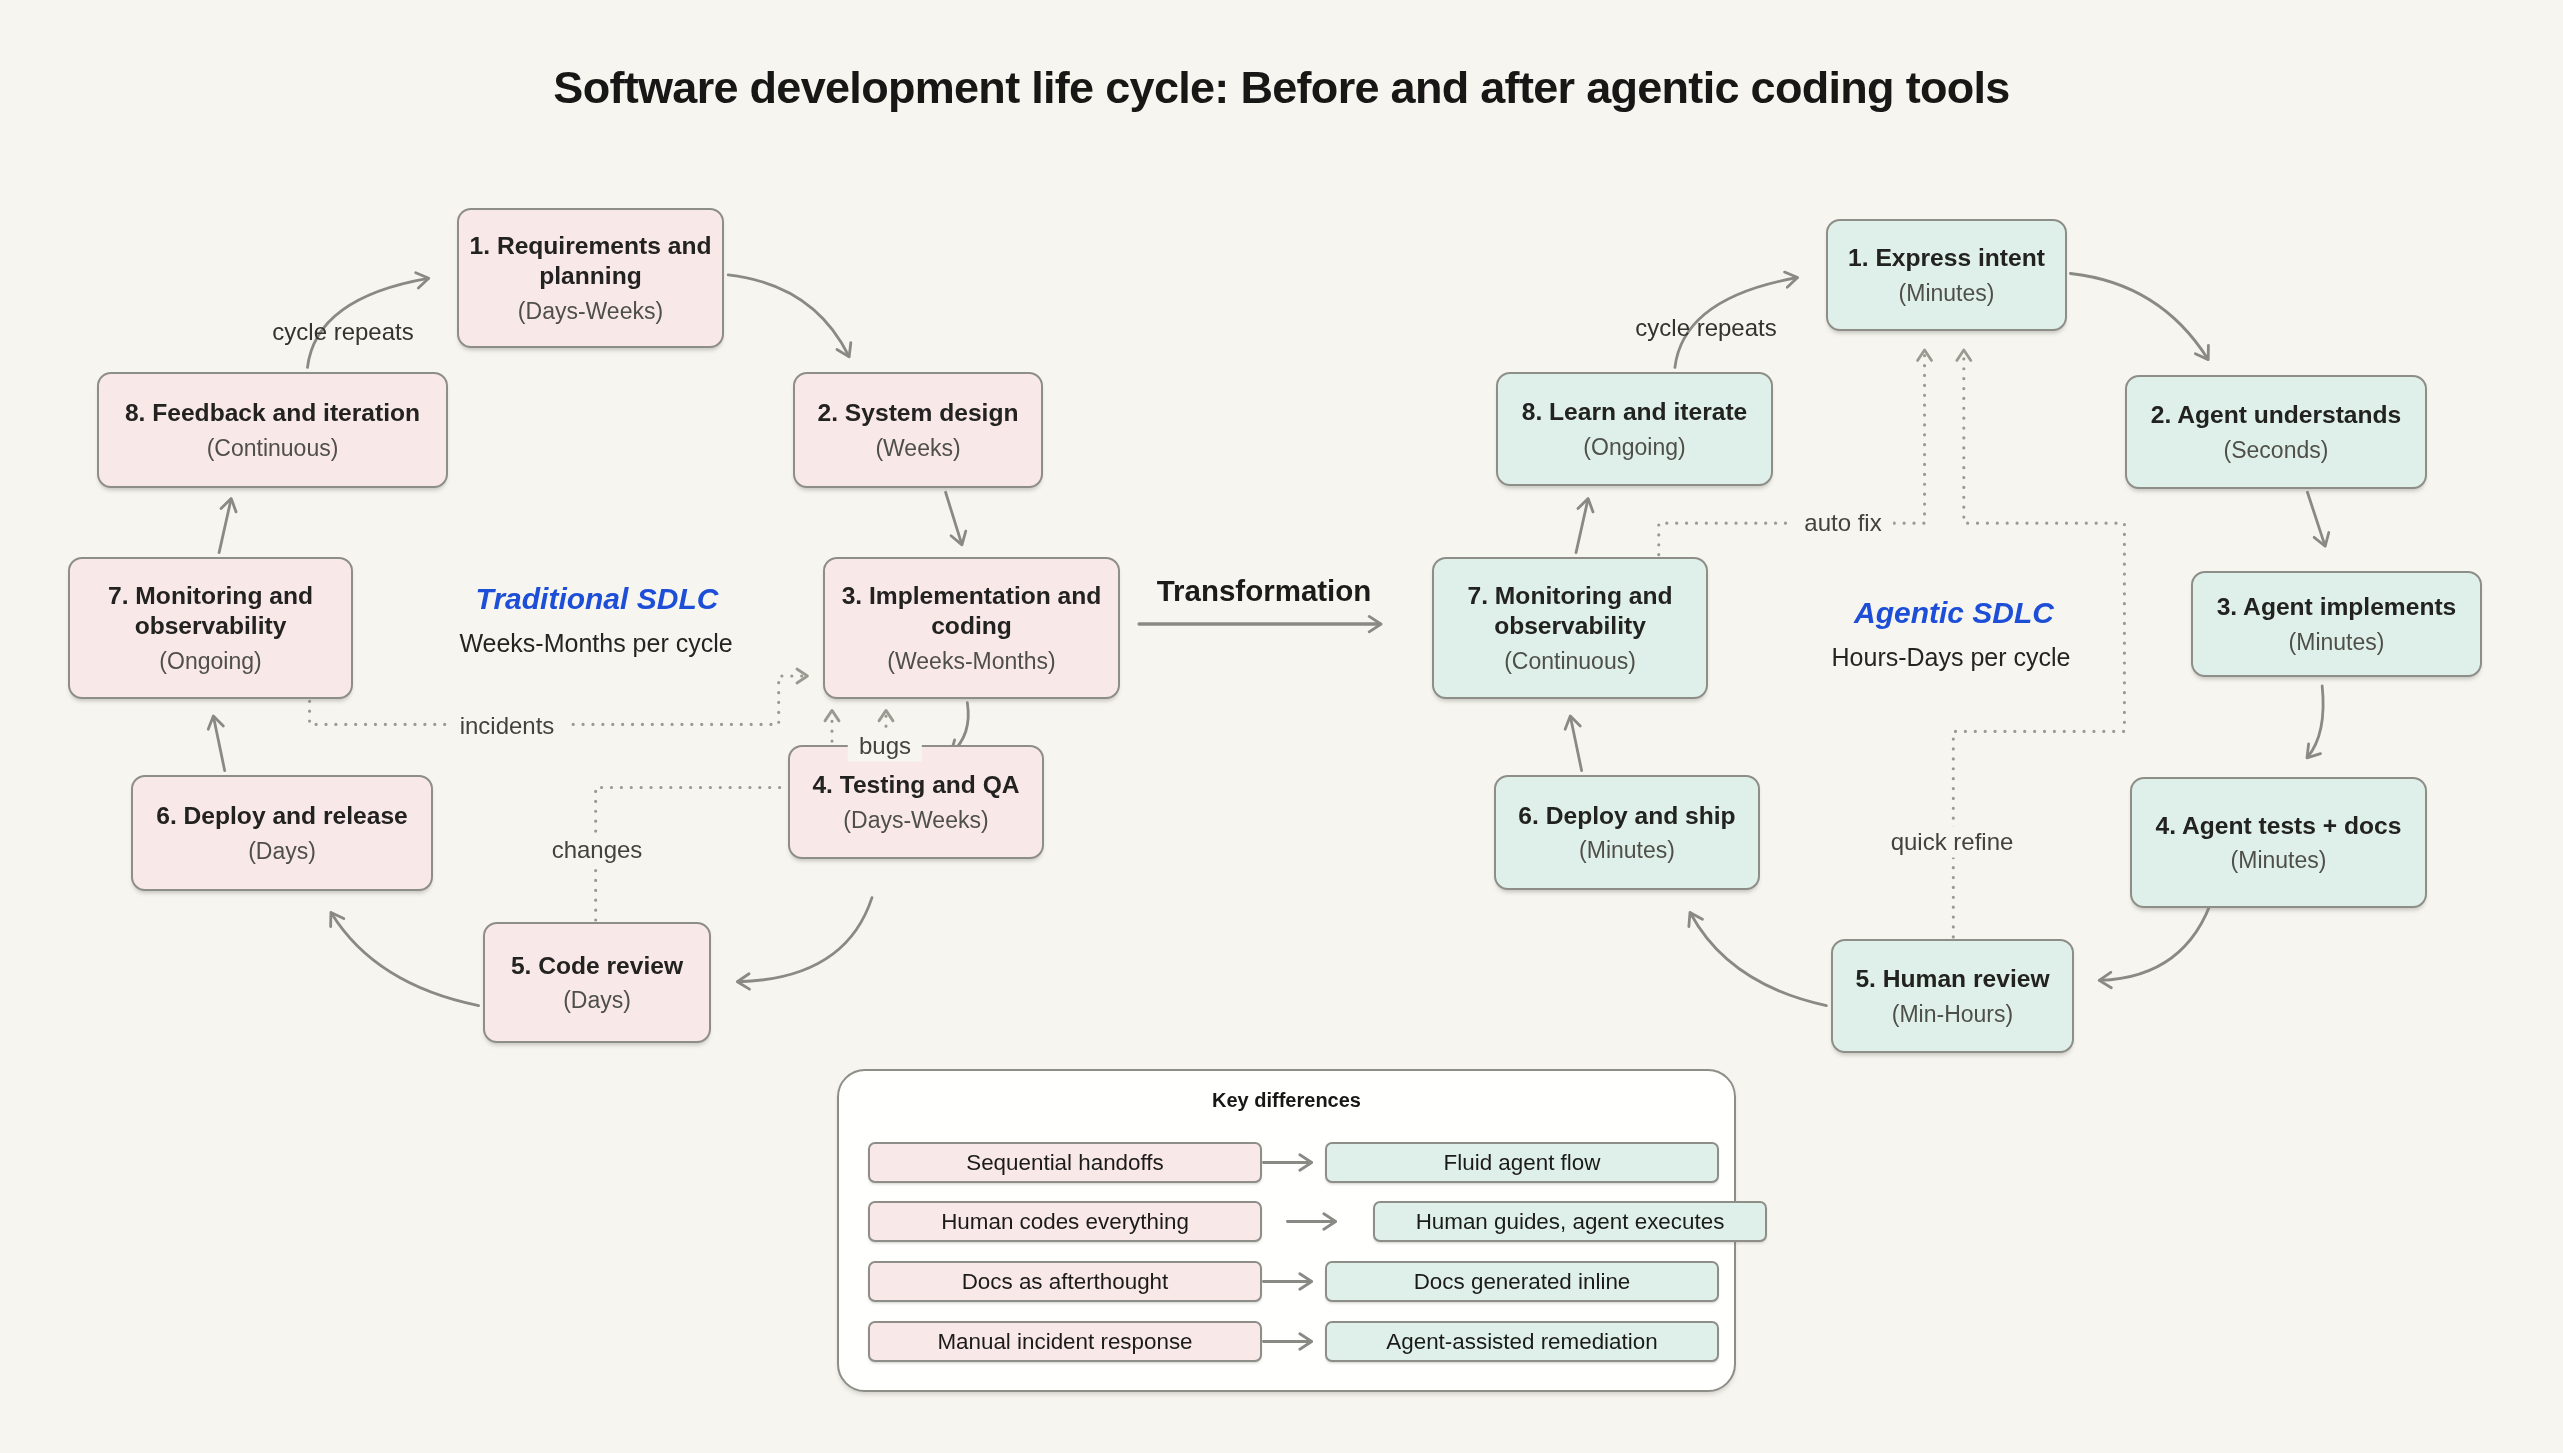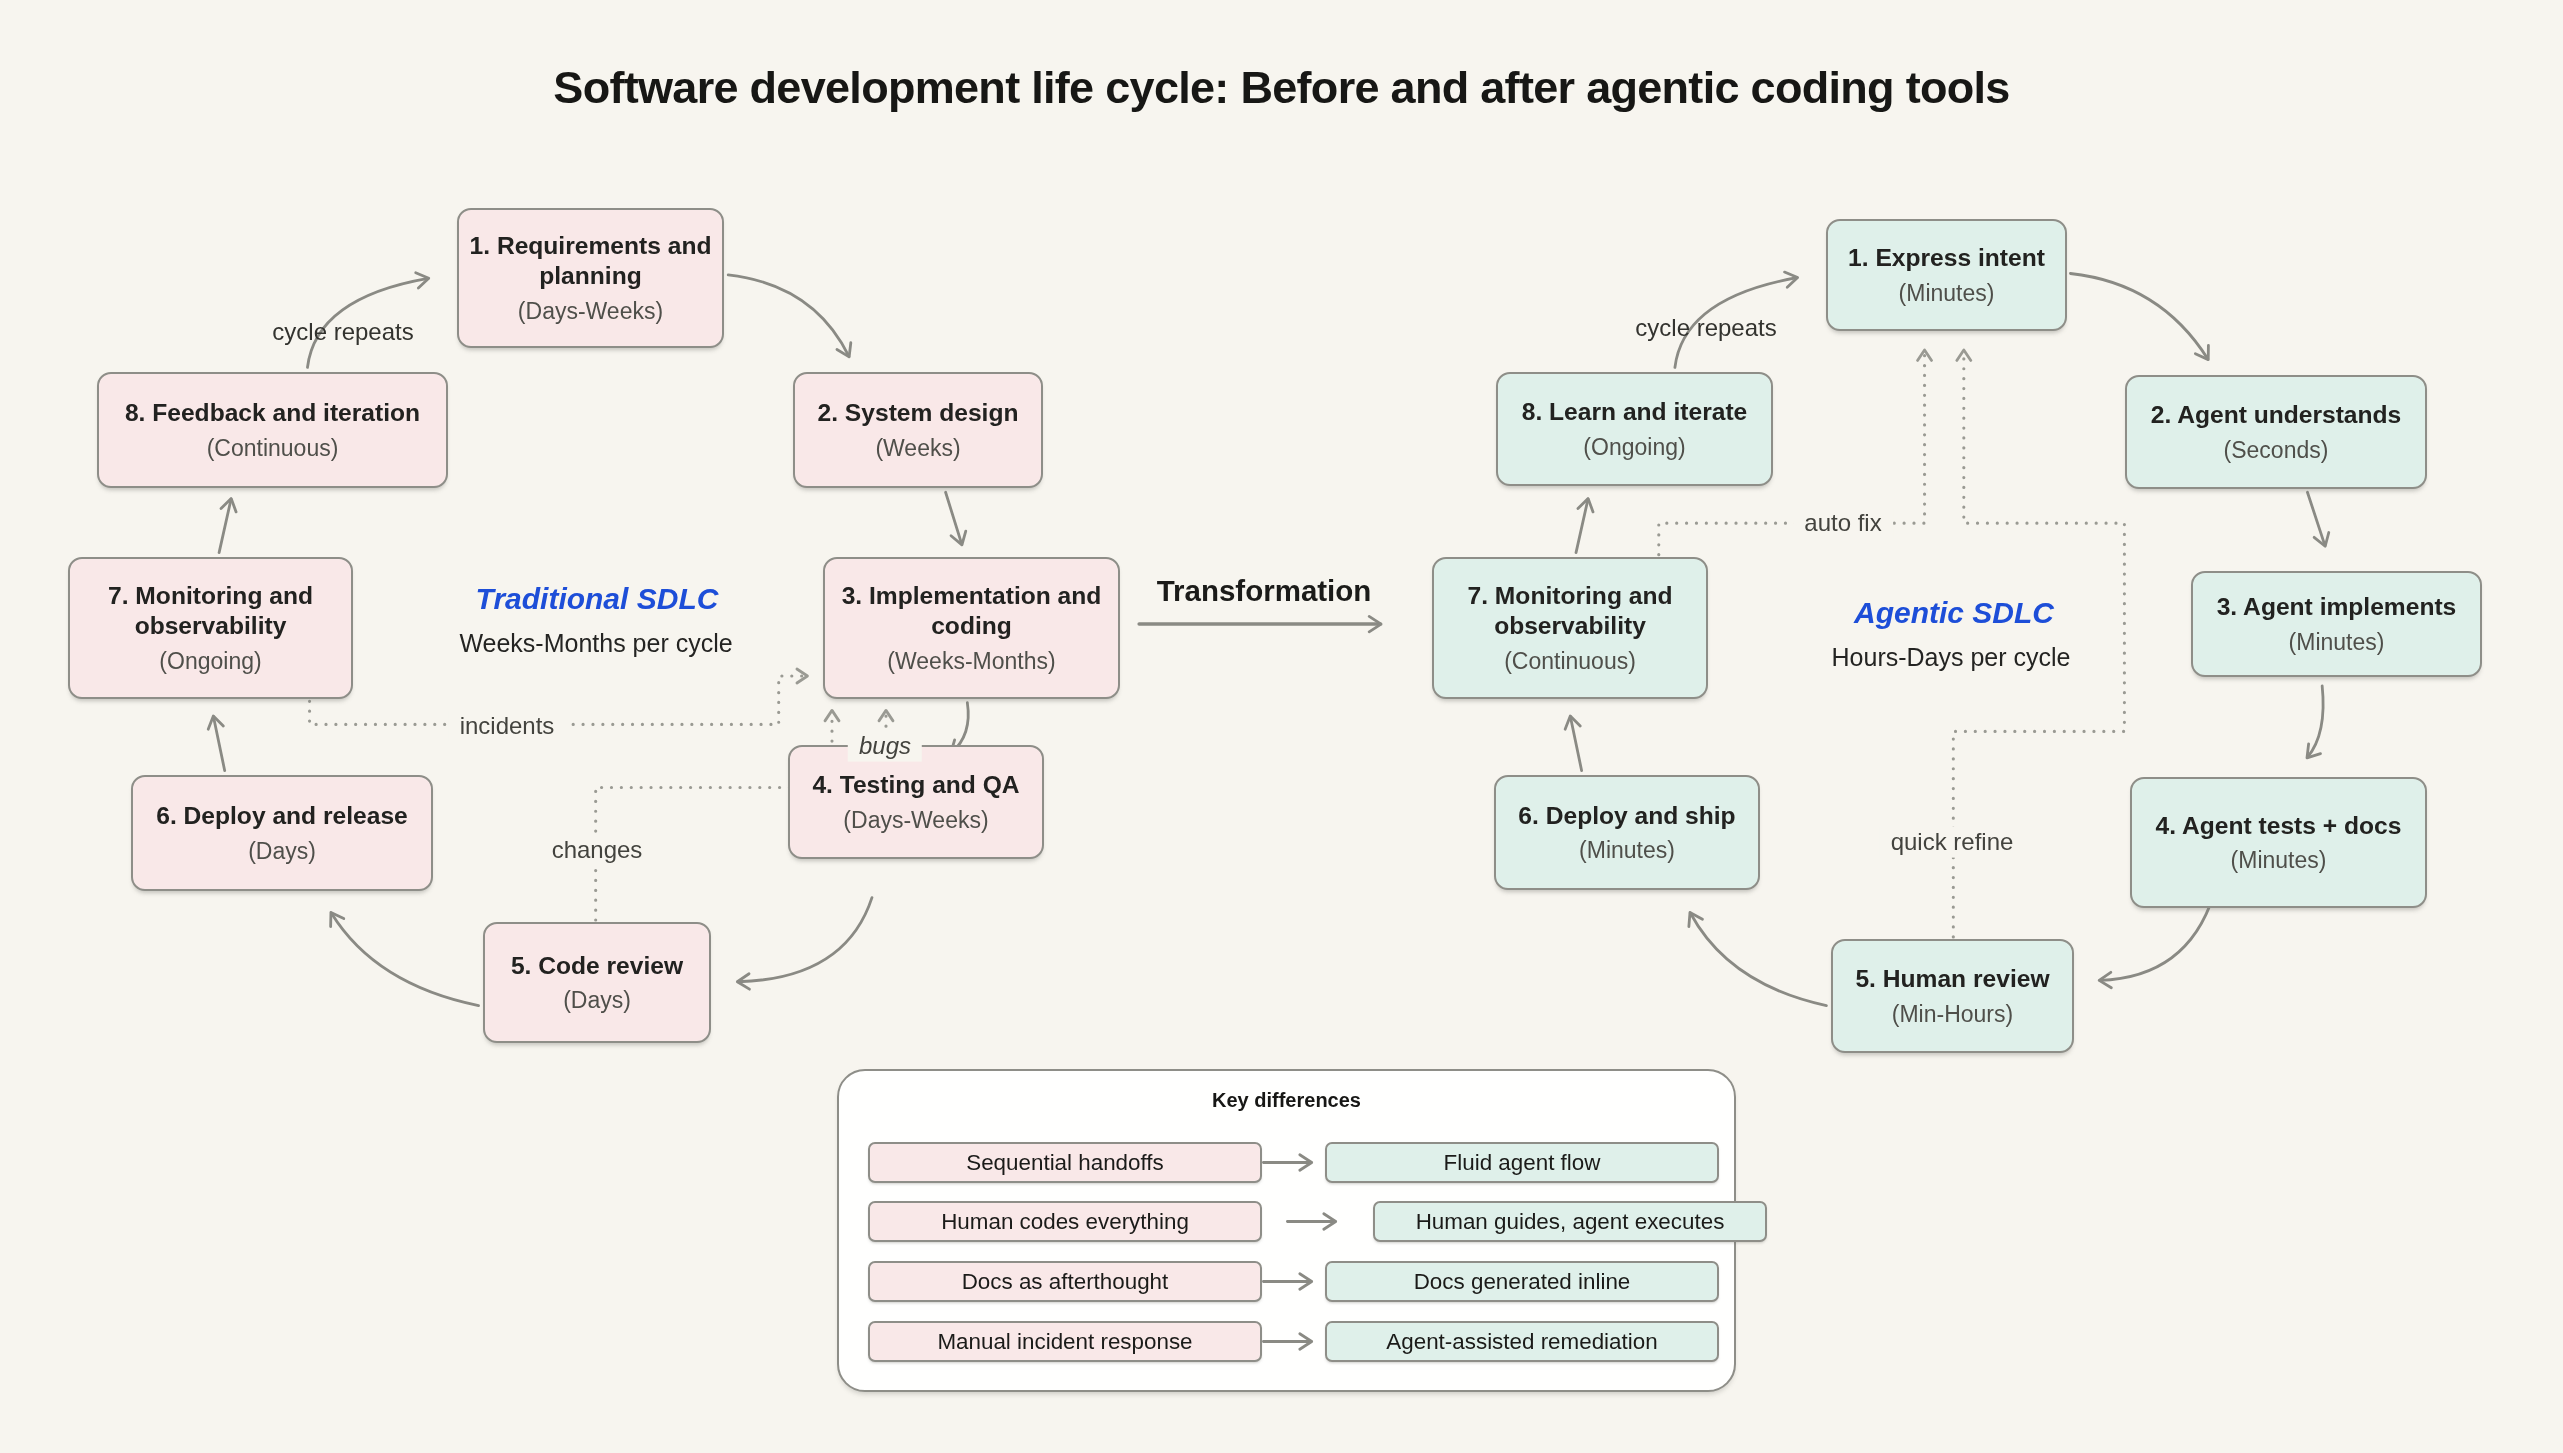--- a/index.html
+++ b/index.html
@@ -163,21 +163,21 @@
   <div class="sec-h" style="left:597px;top:599px;">Traditional SDLC</div>
   <div class="sec-s" style="left:596px;top:643px;">Weeks-Months per cycle</div>
   <div class="sec-h" style="left:1954px;top:613px;">Agentic SDLC</div>
   <div class="sec-s" style="left:1951px;top:657px;">Hours-Days per cycle</div>
   <div class="transform-h" style="left:1264px;top:591px;">Transformation</div>
 
   <div class="small-label" style="left:343px;top:332px;color:#33332f;">cycle repeats</div>
   <div class="small-label" style="left:1706px;top:328px;color:#33332f;">cycle repeats</div>
   <div class="small-label line-label" style="left:507px;top:726px;">incidents</div>
   <div class="small-label line-label" style="left:597px;top:850px;">changes</div>
-  <div class="small-label line-label" style="left:885px;top:746px;font-style:italic;">bugs</div>
+  <div class="small-label line-label" style="left:885px;top:746px;">bugs</div>
   <div class="small-label line-label" style="left:1843px;top:523px;">auto fix</div>
   <div class="small-label line-label" style="left:1952px;top:842px;">quick refine</div>
 
   <div class="panel">
     <div class="panel-title">Key differences</div>
 
     <div class="kd-row" style="top:71px;">
       <div class="pill pink">Sequential handoffs</div>
       <svg class="kd-arrow" viewBox="0 0 90 58">
           <line x1="2" y1="29" x2="70" y2="29" stroke="#8a8a84" stroke-width="4" stroke-linecap="round" marker-end="url(#ah)"></line>

